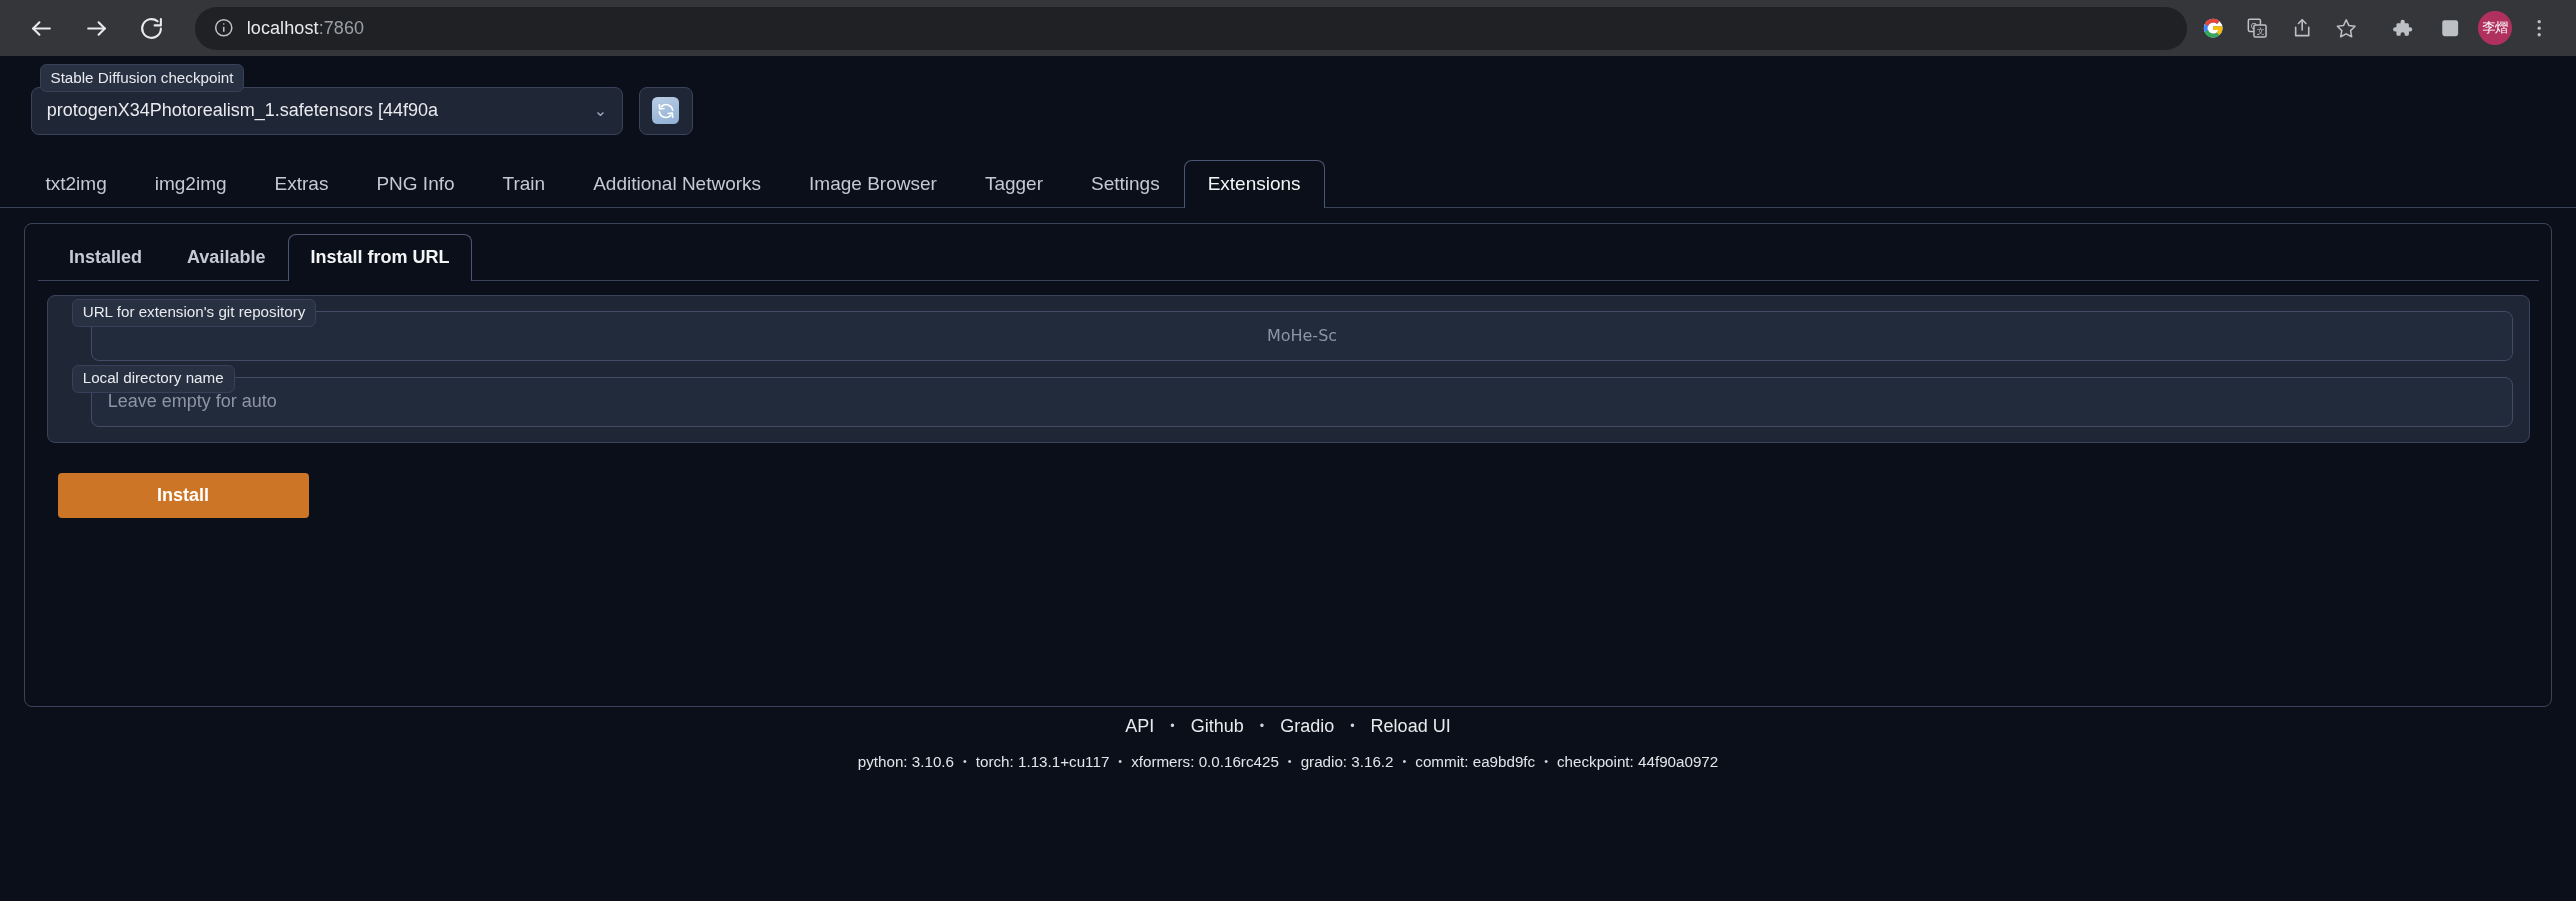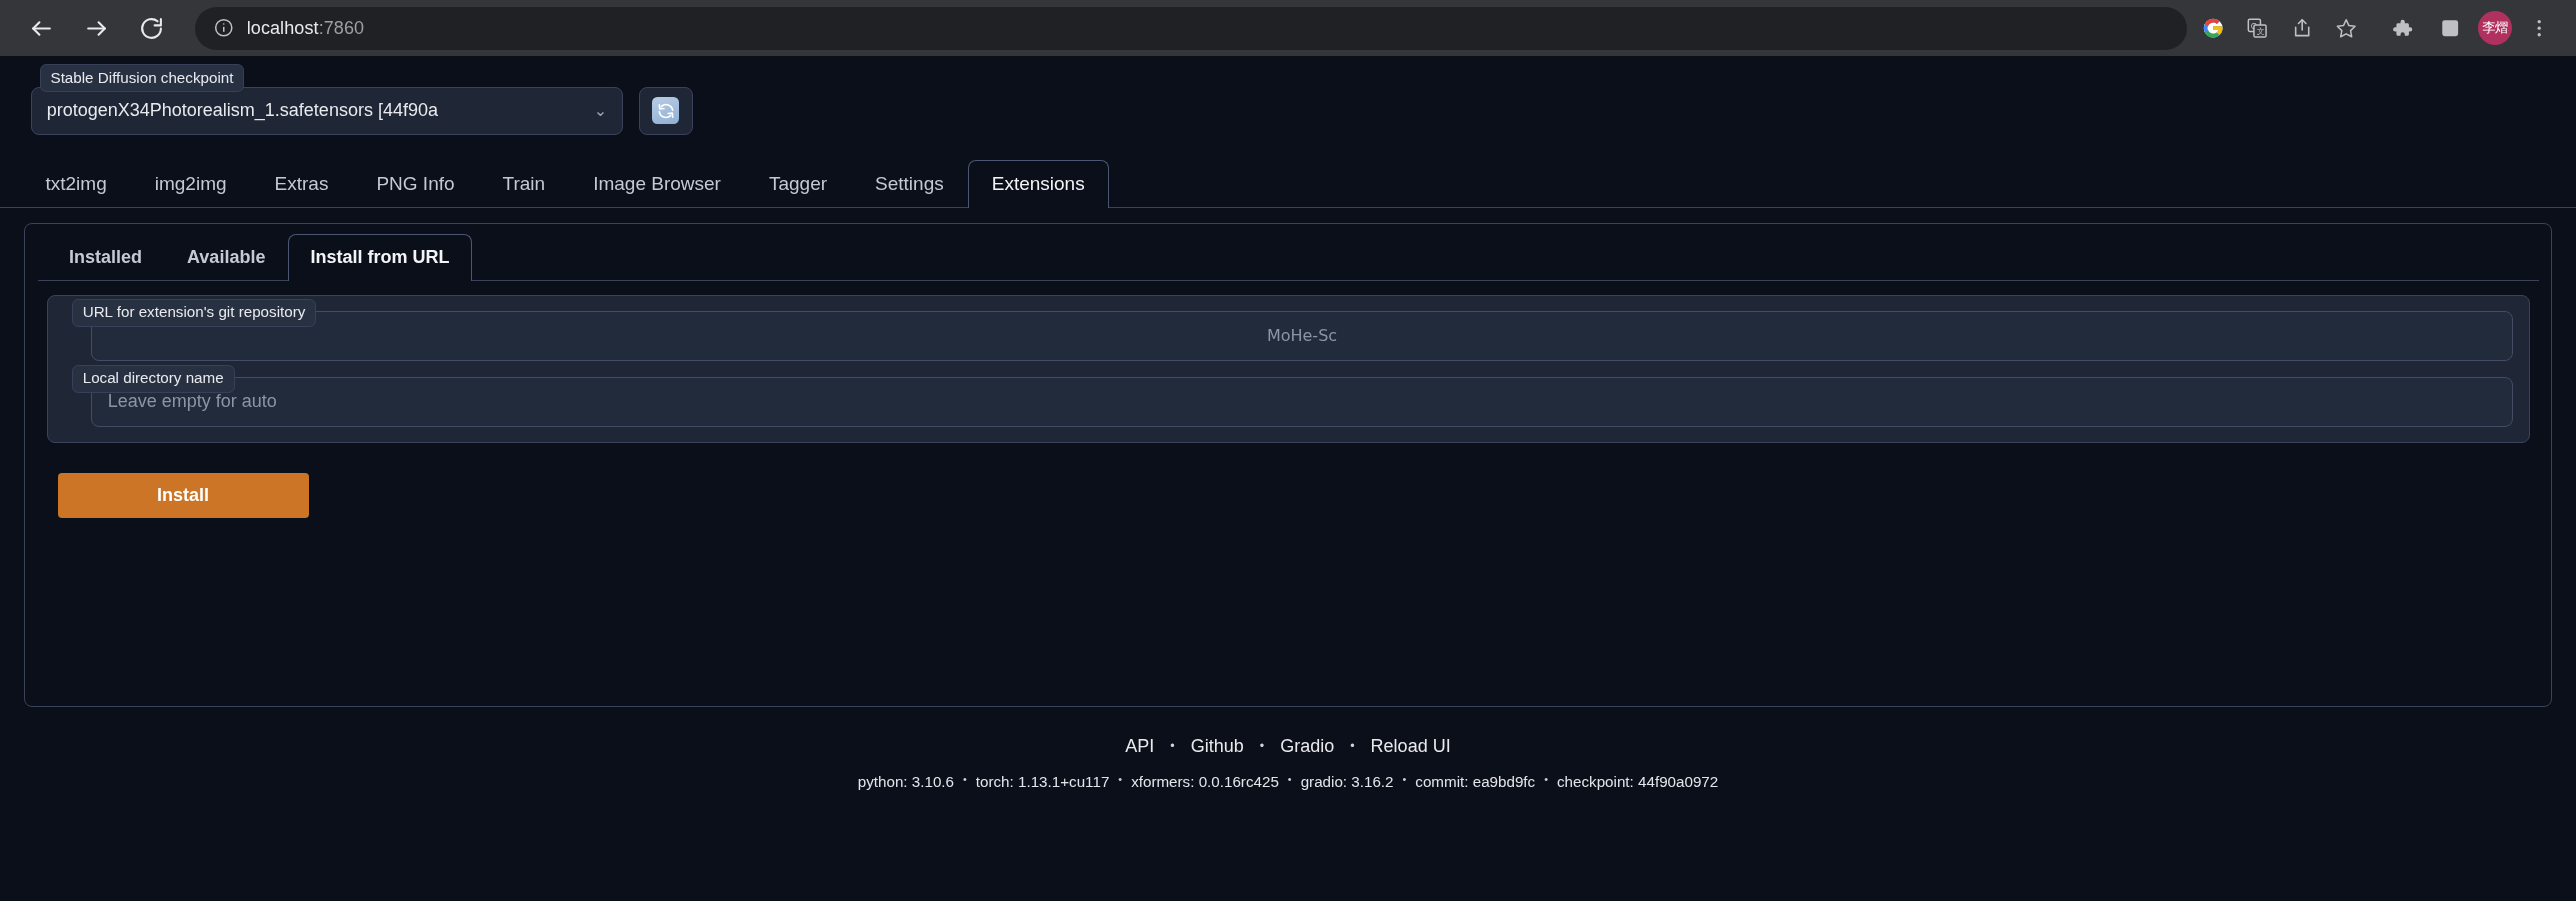--- a/index.html
+++ b/index.html
@@ -252,39 +252,40 @@
     font-size: 18px;
     font-weight: bold;
     display: flex;
     align-items: center;
     justify-content: center;
     font-family: "Liberation Sans", sans-serif;
   }
 
   
   .footer {
-    margin-top: 29px;
+    margin-top: 9px;
     text-align: center;
   }
   .footer-links {
     font-size: 18px;
     color: #e9eaee;
     display: flex;
     justify-content: center;
     align-items: center;
     gap: 0;
   }
   .footer-links a { color: #e9eaee; text-decoration: none; padding: 0 16px; }
   .footer-links .dot { color: #cfd3dc; font-size: 12.5px; }
   .footer-versions {
     margin-top: 16px;
     font-size: 15.2px;
     color: #e3e5ea;
     display: flex;
     justify-content: center;
+    align-items: center;
     flex-wrap: nowrap;
   }
   .footer-versions span.v { padding: 0 9px; white-space: nowrap; }
   .footer-versions span.dot { color: #cfd3dc; font-size: 10.8px; }
 </style>
 </head>
 <body>
 
 <div class="browser-bar">
 
@@ -395,20 +396,21 @@
       </span>
     </div>
   </div>
 
   <div class="tabrow">
     <div class="tab">txt2img</div>
     <div class="tab">img2img</div>
     <div class="tab">Extras</div>
     <div class="tab">PNG Info</div>
     <div class="tab">Train</div>
+    <div class="tab">Additional Networks</div>
     <div class="tab">Image Browser</div>
     <div class="tab">Tagger</div>
     <div class="tab">Settings</div>
     <div class="tab active">Extensions</div>
   </div>
 
   <div class="outer-panel">
 
     <div class="subtabrow">
       <div class="subtab">Installed</div>

